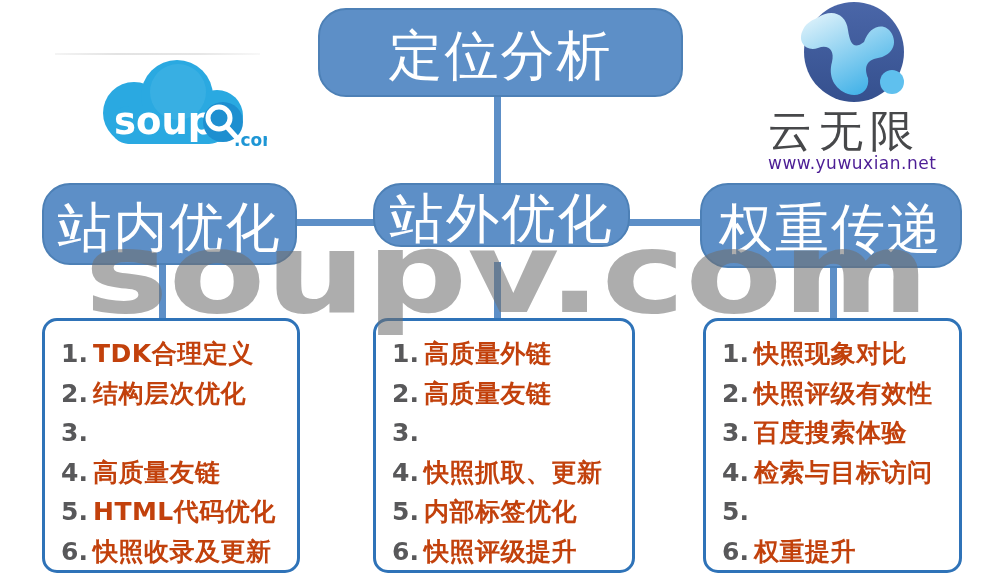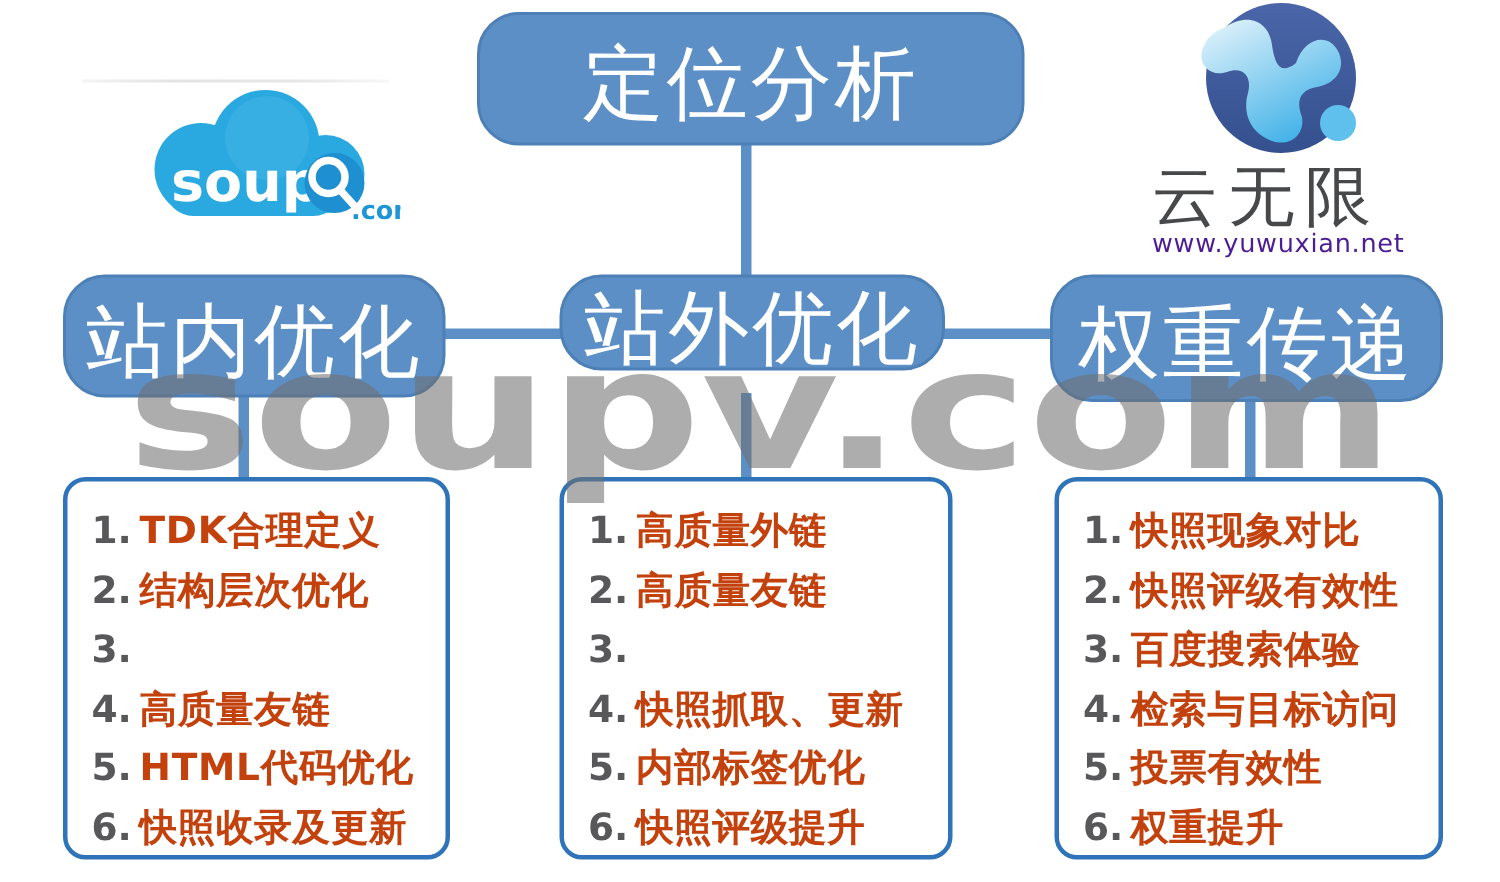--- a/index.html
+++ b/index.html
@@ -191,21 +191,20 @@
         <li class="item">
           <span class="num">3.</span>
           <span class="txt">百度搜索体验</span>
         </li>
         <li class="item">
           <span class="num">4.</span>
           <span class="txt">检索与目标访问</span>
         </li>
         <li class="item">
           <span class="num">5.</span>
-          <span class="txt">投票有效性</span>
         </li>
         <li class="item">
           <span class="num">6.</span>
           <span class="txt">权重提升</span>
         </li>
       </ul>
   </div>
 
   <svg id="watermark" width="1000" height="588">
     <text x="507" y="312" text-anchor="middle" textLength="845" lengthAdjust="spacingAndGlyphs" font-size="112" font-weight="bold" font-family="DejaVu Sans, sans-serif" fill="#707070" opacity="0.57">soupv.com</text>

